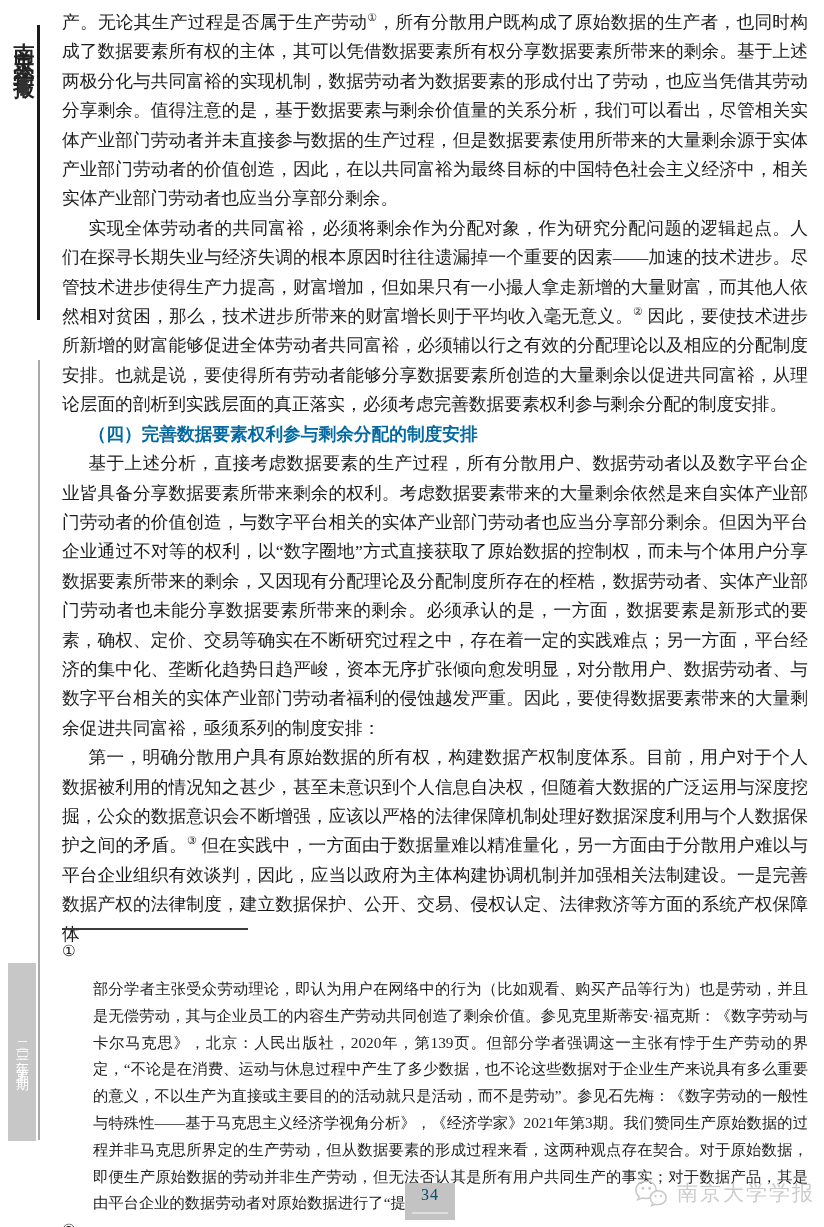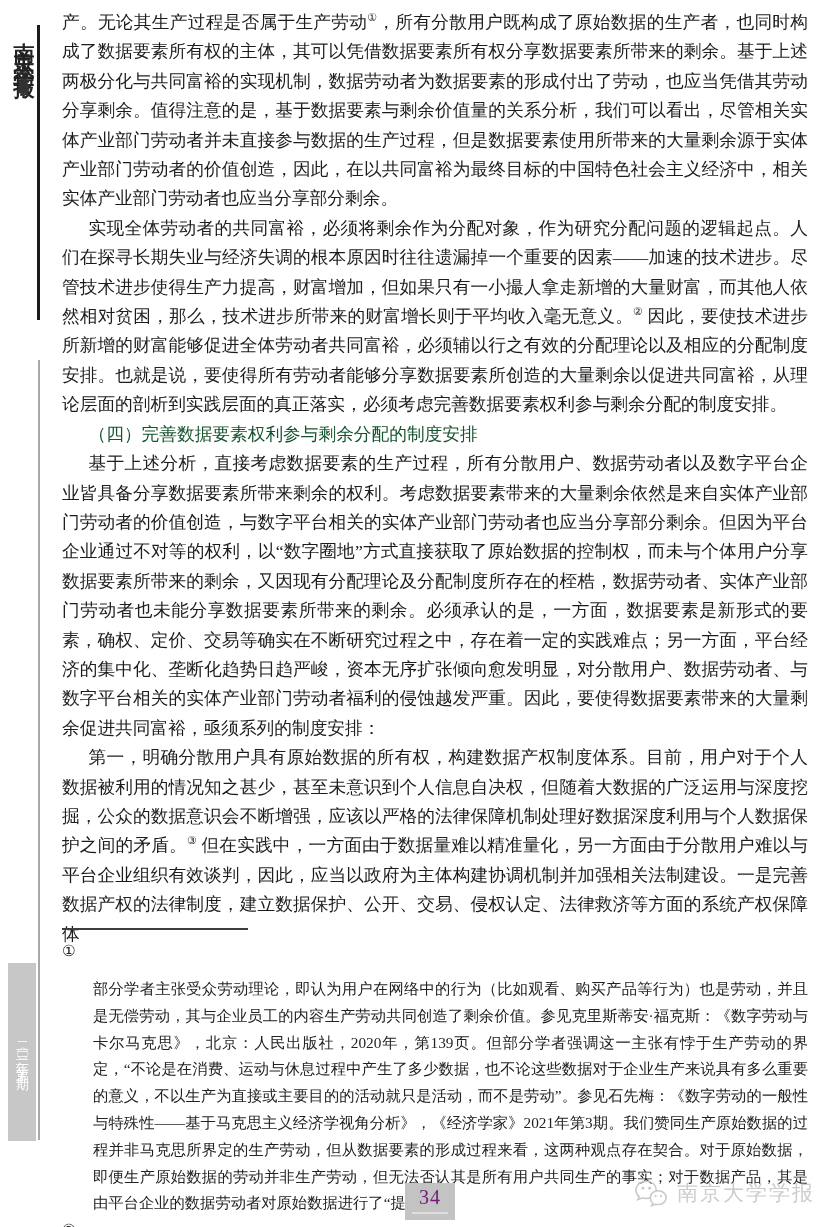--- a/index.html
+++ b/index.html
@@ -27,39 +27,39 @@
   }
 
   
   .content{position:absolute;left:62px;top:8px;width:746px;}
   .content p{
     margin:0;font-size:17.7px;line-height:29.4px;
     text-align:justify;text-justify:inter-ideograph;color:#1c1c1c;
   }
   .content p.normal{text-indent:1.5em;font-family:Liberation Serif, serif;}
   .content p.heading{
-    text-indent:1.5em;font-weight:normal;
+    text-indent:1.5em;font-weight:bold;
     font-family:"Liberation Sans","DejaVu Sans",sans-serif;
-    color:#14532d;
+    color:#0369a1;
   }
   .content sup{font-size:0.62em;vertical-align:super;line-height:0;}
 
   
   .fn-divider{position:absolute;left:62px;top:928px;width:186px;height:2px;background:#3c3c3c;}
   .footnotes{position:absolute;left:62px;top:938px;width:746px;}
   .fn{display:flex;font-size:15.3px;line-height:26.8px;color:#222;}
   .fn-marker{width:31px;flex-shrink:0;}
   .fn-text{flex:1;text-align:justify;text-justify:inter-ideograph;margin-top:38px;}
 
   
   .page-num-box{
     position:absolute;left:405px;top:1183px;width:50px;height:37px;background:#c3c3c3;
     display:flex;align-items:flex-start;justify-content:center;
   }
-  .page-num{font-size:20px;color:#701a75;margin-top:3px;letter-spacing:1px;}
+  .page-num{font-size:16px;color:#0c4a6e;margin-top:3px;letter-spacing:1px;}
   .page-num-underline{position:absolute;left:7px;right:7px;bottom:6px;height:2.5px;background:#dedede;}
 
   .watermark{
     position:absolute;left:634px;top:1176px;height:34px;
     display:flex;align-items:center;gap:9px;
   }
   .wechat-icon{display:block;}
   .watermark-text{
     font-size:21px;letter-spacing:2px;color:#cccccc;
     font-family:"Liberation Sans","DejaVu Sans",sans-serif;

